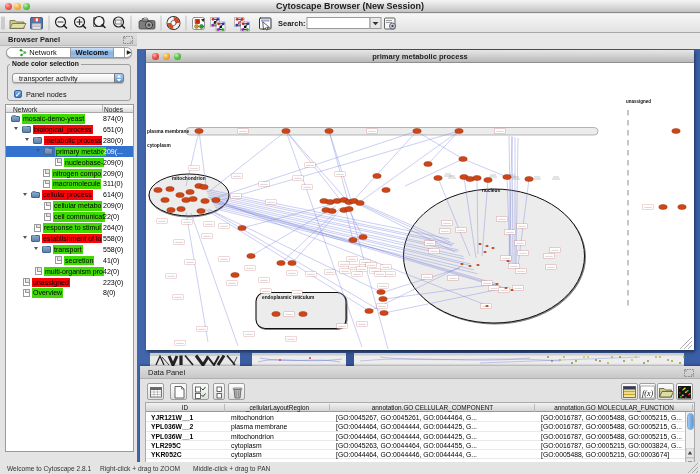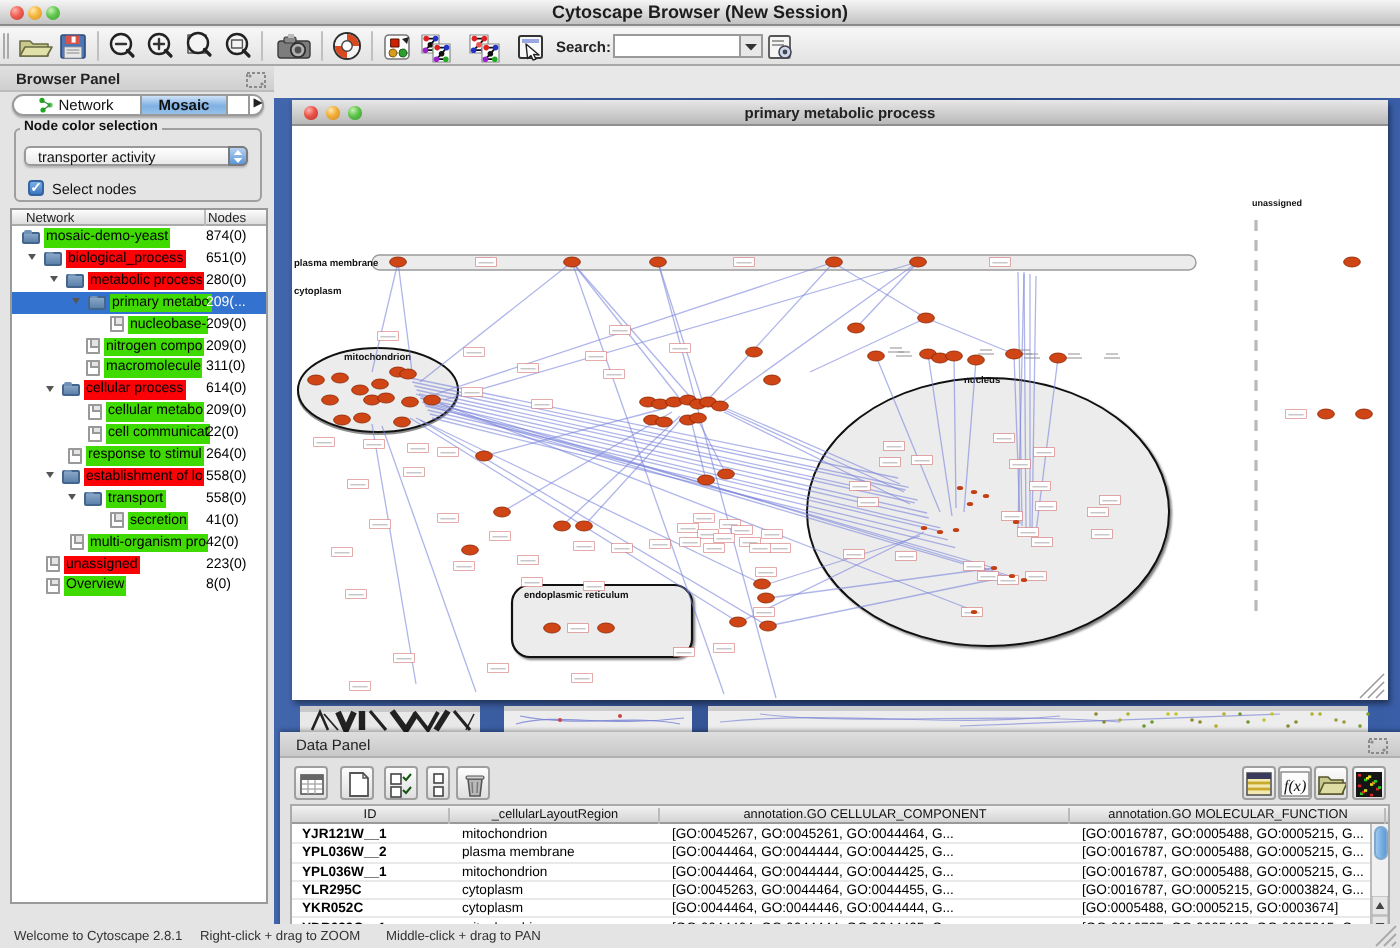--- a/index.html
+++ b/index.html
@@ -175,33 +175,33 @@
         <circle cx="2" cy="2" r="0.8" fill="#888"></circle>
         <circle cx="8" cy="6" r="0.8" fill="#888"></circle>
       </svg>
   <div class="abs" id="tabs">
     <div class="abs tabseg" id="seg-net" style="left:0;width:62px;"><svg width="8" height="9" viewBox="0 0 8 9" style="position:absolute;left:12px;top:0">
             <circle cx="2" cy="2.2" r="1.3" fill="#2a2"></circle>
             <circle cx="6" cy="4.5" r="1.3" fill="#5c5"></circle>
             <circle cx="2.5" cy="7" r="1.3" fill="#2a2"></circle>
             <path d="M2 2.2 L6 4.5 L2.5 7" stroke="#383" stroke-width="0.6" fill="none"></path>
           </svg><span style="margin-left:10px;">Network</span></div>
-    <div class="abs tabseg" id="seg-mosaic">Mosaic</div>
+    <div class="abs tabseg" id="seg-mosaic">Welcome</div>
     <div class="abs tabseg" id="seg-arrow">▶</div>
   </div>
   <div class="abs" id="groupbox"></div>
   <div class="abs" id="gb-title">Node color selection</div>
   <div class="abs" id="dropdown">transporter activity<div class="abs" id="dd-btn">
           <svg width="10" height="10" viewBox="0 0 10 10" style="position:absolute;left:-1px;top:-1px">
             <path d="M5 2 L7.2 4.5 L2.8 4.5 Z" fill="#fff"></path>
             <path d="M5 8.5 L7.2 6 L2.8 6 Z" fill="#fff"></path>
           </svg>
         </div></div>
   <div class="abs" id="checkbox">✓</div>
-  <div class="abs" id="cb-label">Select nodes</div>
+  <div class="abs" id="cb-label">Panel nodes</div>
   <div class="abs" id="treebox">
     <div class="abs" id="tree-head">
           <span style="position:absolute;left:7px;top:0.5px;">Network</span>
           <span style="position:absolute;left:98px;top:0.5px;">Nodes</span>
           <span style="position:absolute;left:96px;top:0;width:1px;height:8px;background:#bbb;"></span>
         </div>
     <div class="abs trow" style="top:8.5px;">
           <span class="tfold" style="left:5px;"></span>
           <span class="tlab bg-g" style="left:16px;">mosaic-demo-yeast</span>
           <span class="tcount" style="">874(0)</span>

